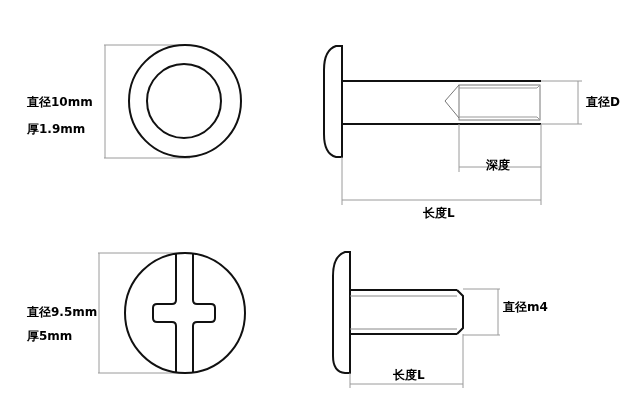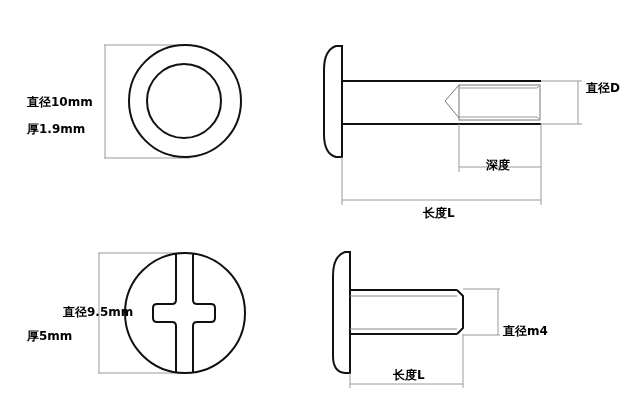--- a/index.html
+++ b/index.html
@@ -68,21 +68,21 @@
 
     <line x1="350" y1="373" x2="350" y2="388" stroke="#9a9a9a" stroke-width="1"></line>
     <line x1="463" y1="334" x2="463" y2="388" stroke="#9a9a9a" stroke-width="1"></line>
     <line x1="350" y1="384" x2="463" y2="384" stroke="#9a9a9a" stroke-width="1"></line>
   </g>
 </svg>
 
 <div class="lbl" style="left:27px; top:94px;">直径10mm</div>
 <div class="lbl" style="left:27px; top:121px;">厚1.9mm</div>
 
-<div class="lbl" style="left:586px; top:80px;text-align:center;">直径D</div>
+<div class="lbl" style="left:586px; top:94px;text-align:center;">直径D</div>
 <div class="lbl" style="left:486px; top:157px;">深度</div>
 <div class="lbl" style="left:423px; top:205px;">长度L</div>
 
-<div class="lbl" style="left:27px; top:304px;margin-left:36px;">直径9.5mm</div>
+<div class="lbl" style="left:27px; top:304px;">直径9.5mm</div>
 <div class="lbl" style="left:27px; top:328px;">厚5mm</div>
 
-<div class="lbl" style="left:503px; top:323px;text-align:center;">直径m4</div>
+<div class="lbl" style="left:503px; top:299px;text-align:center;">直径m4</div>
 <div class="lbl" style="left:393px; top:367px;">长度L</div>
 
 </body></html>

